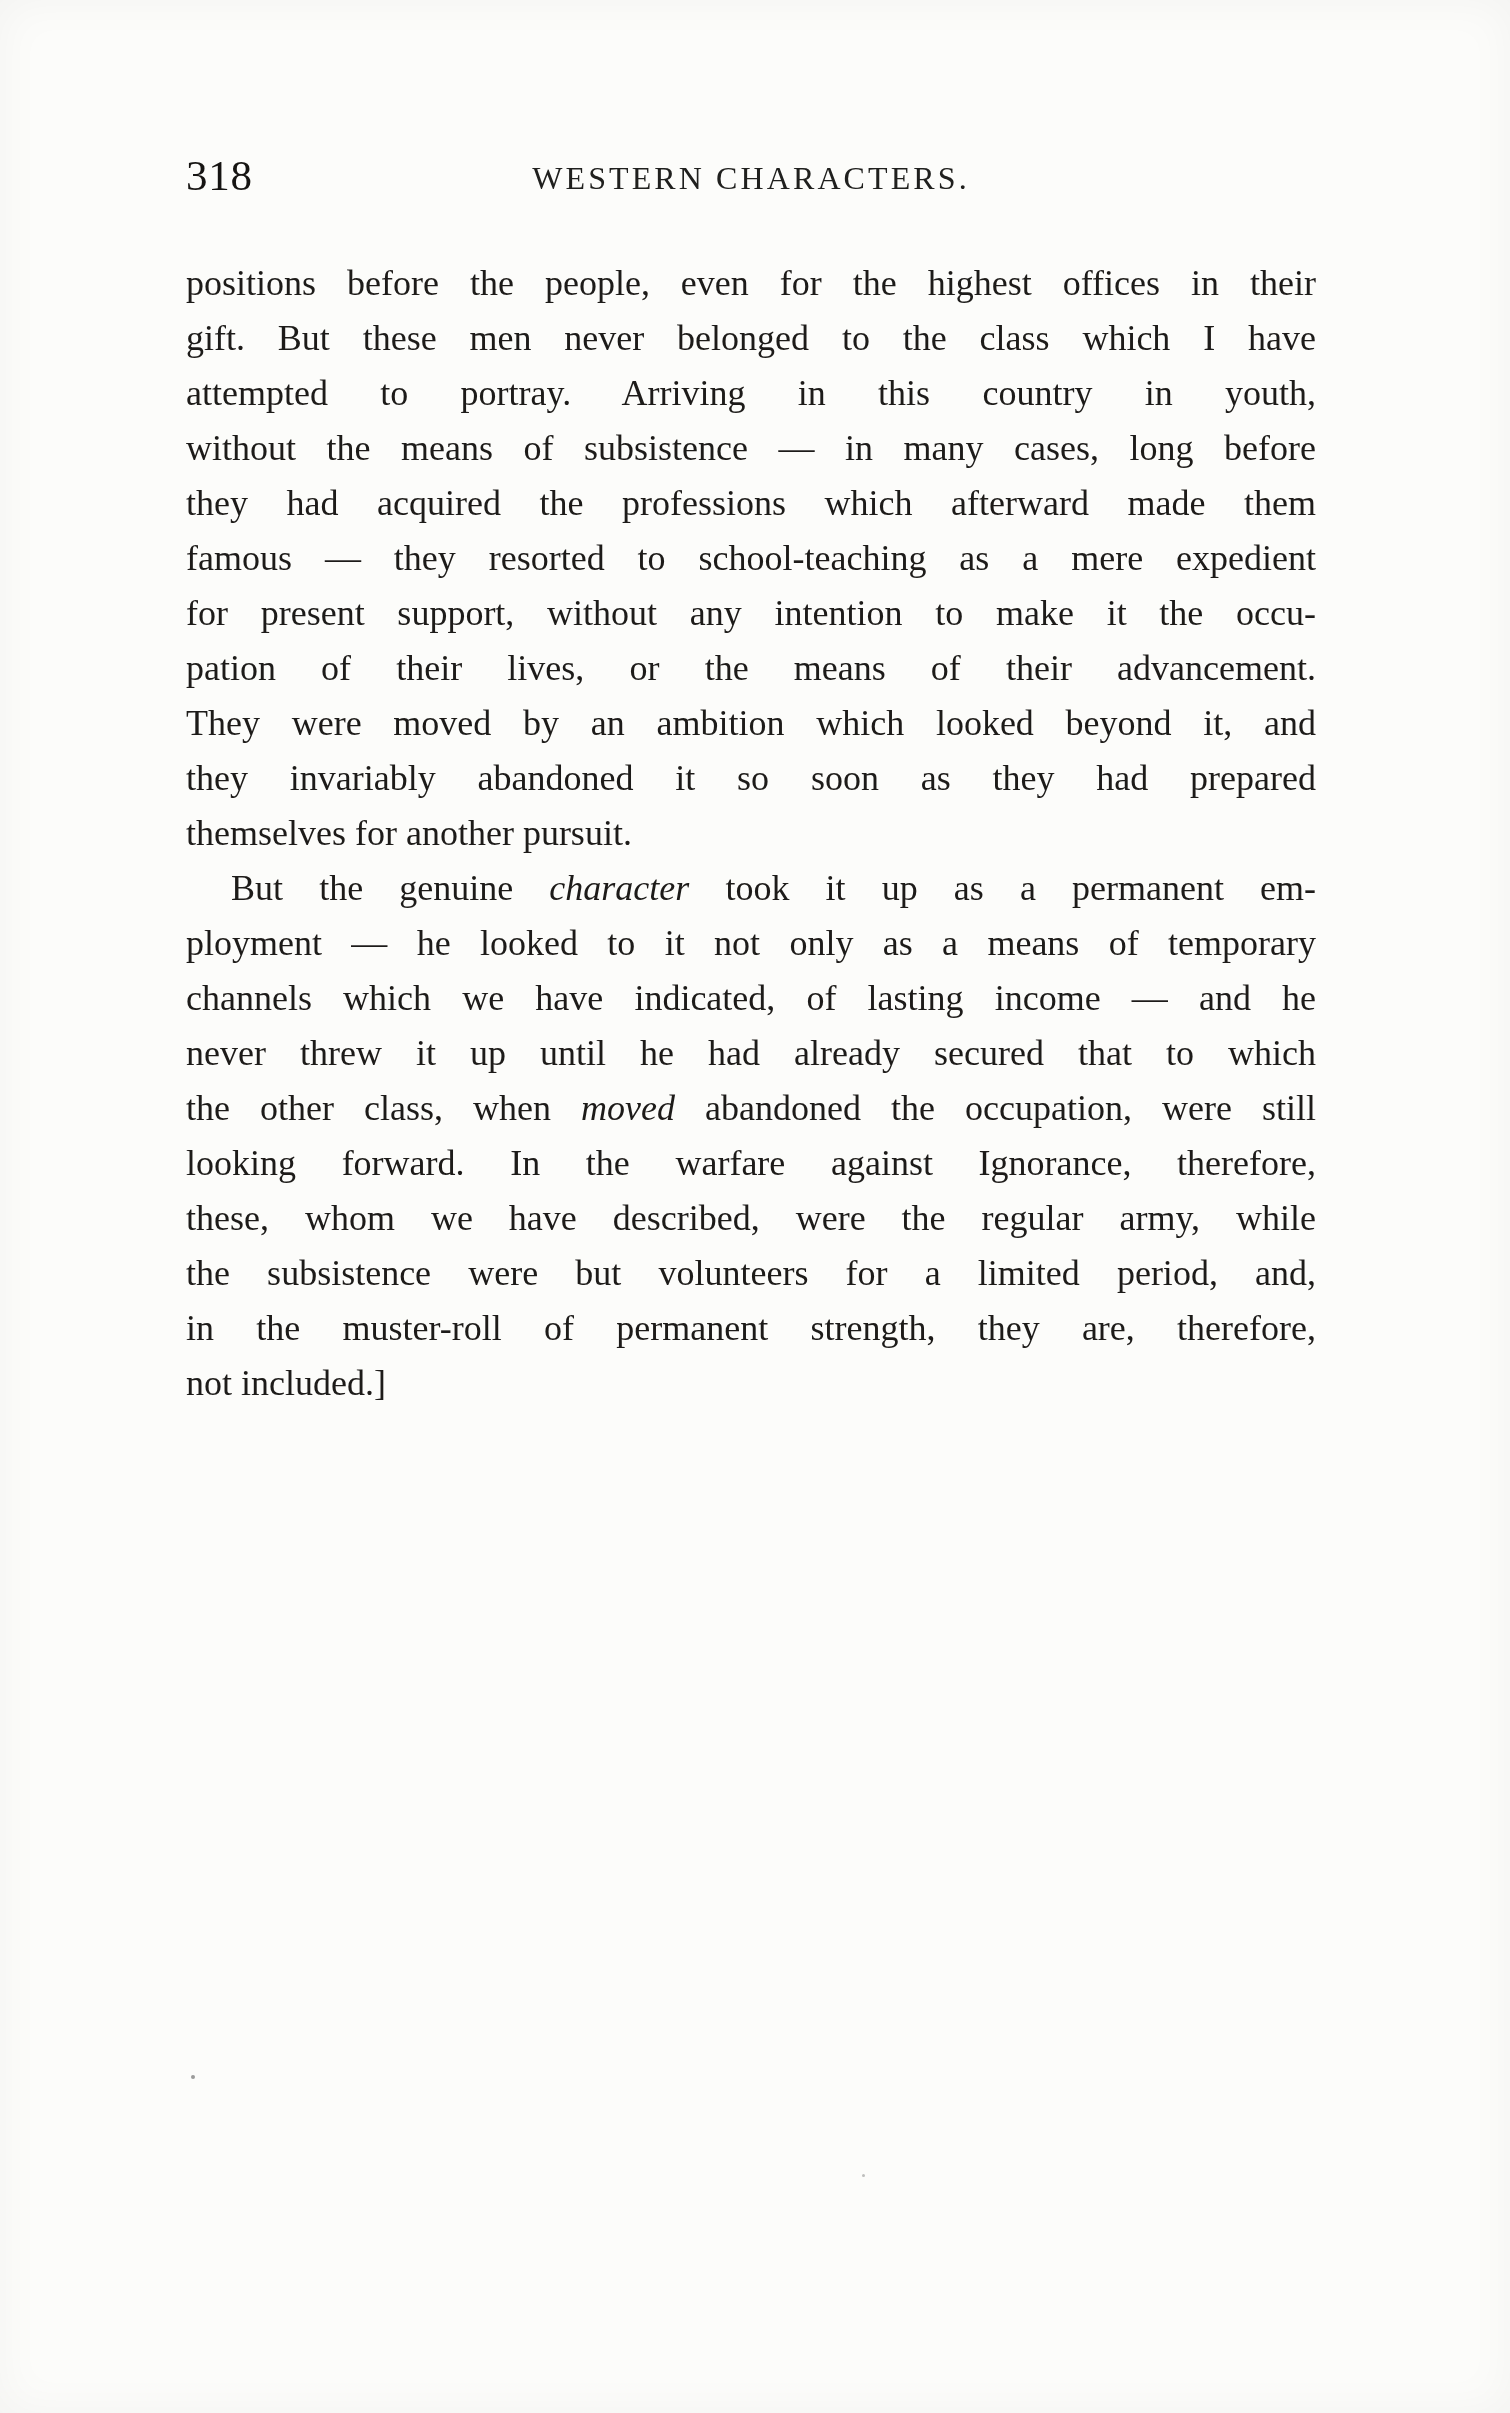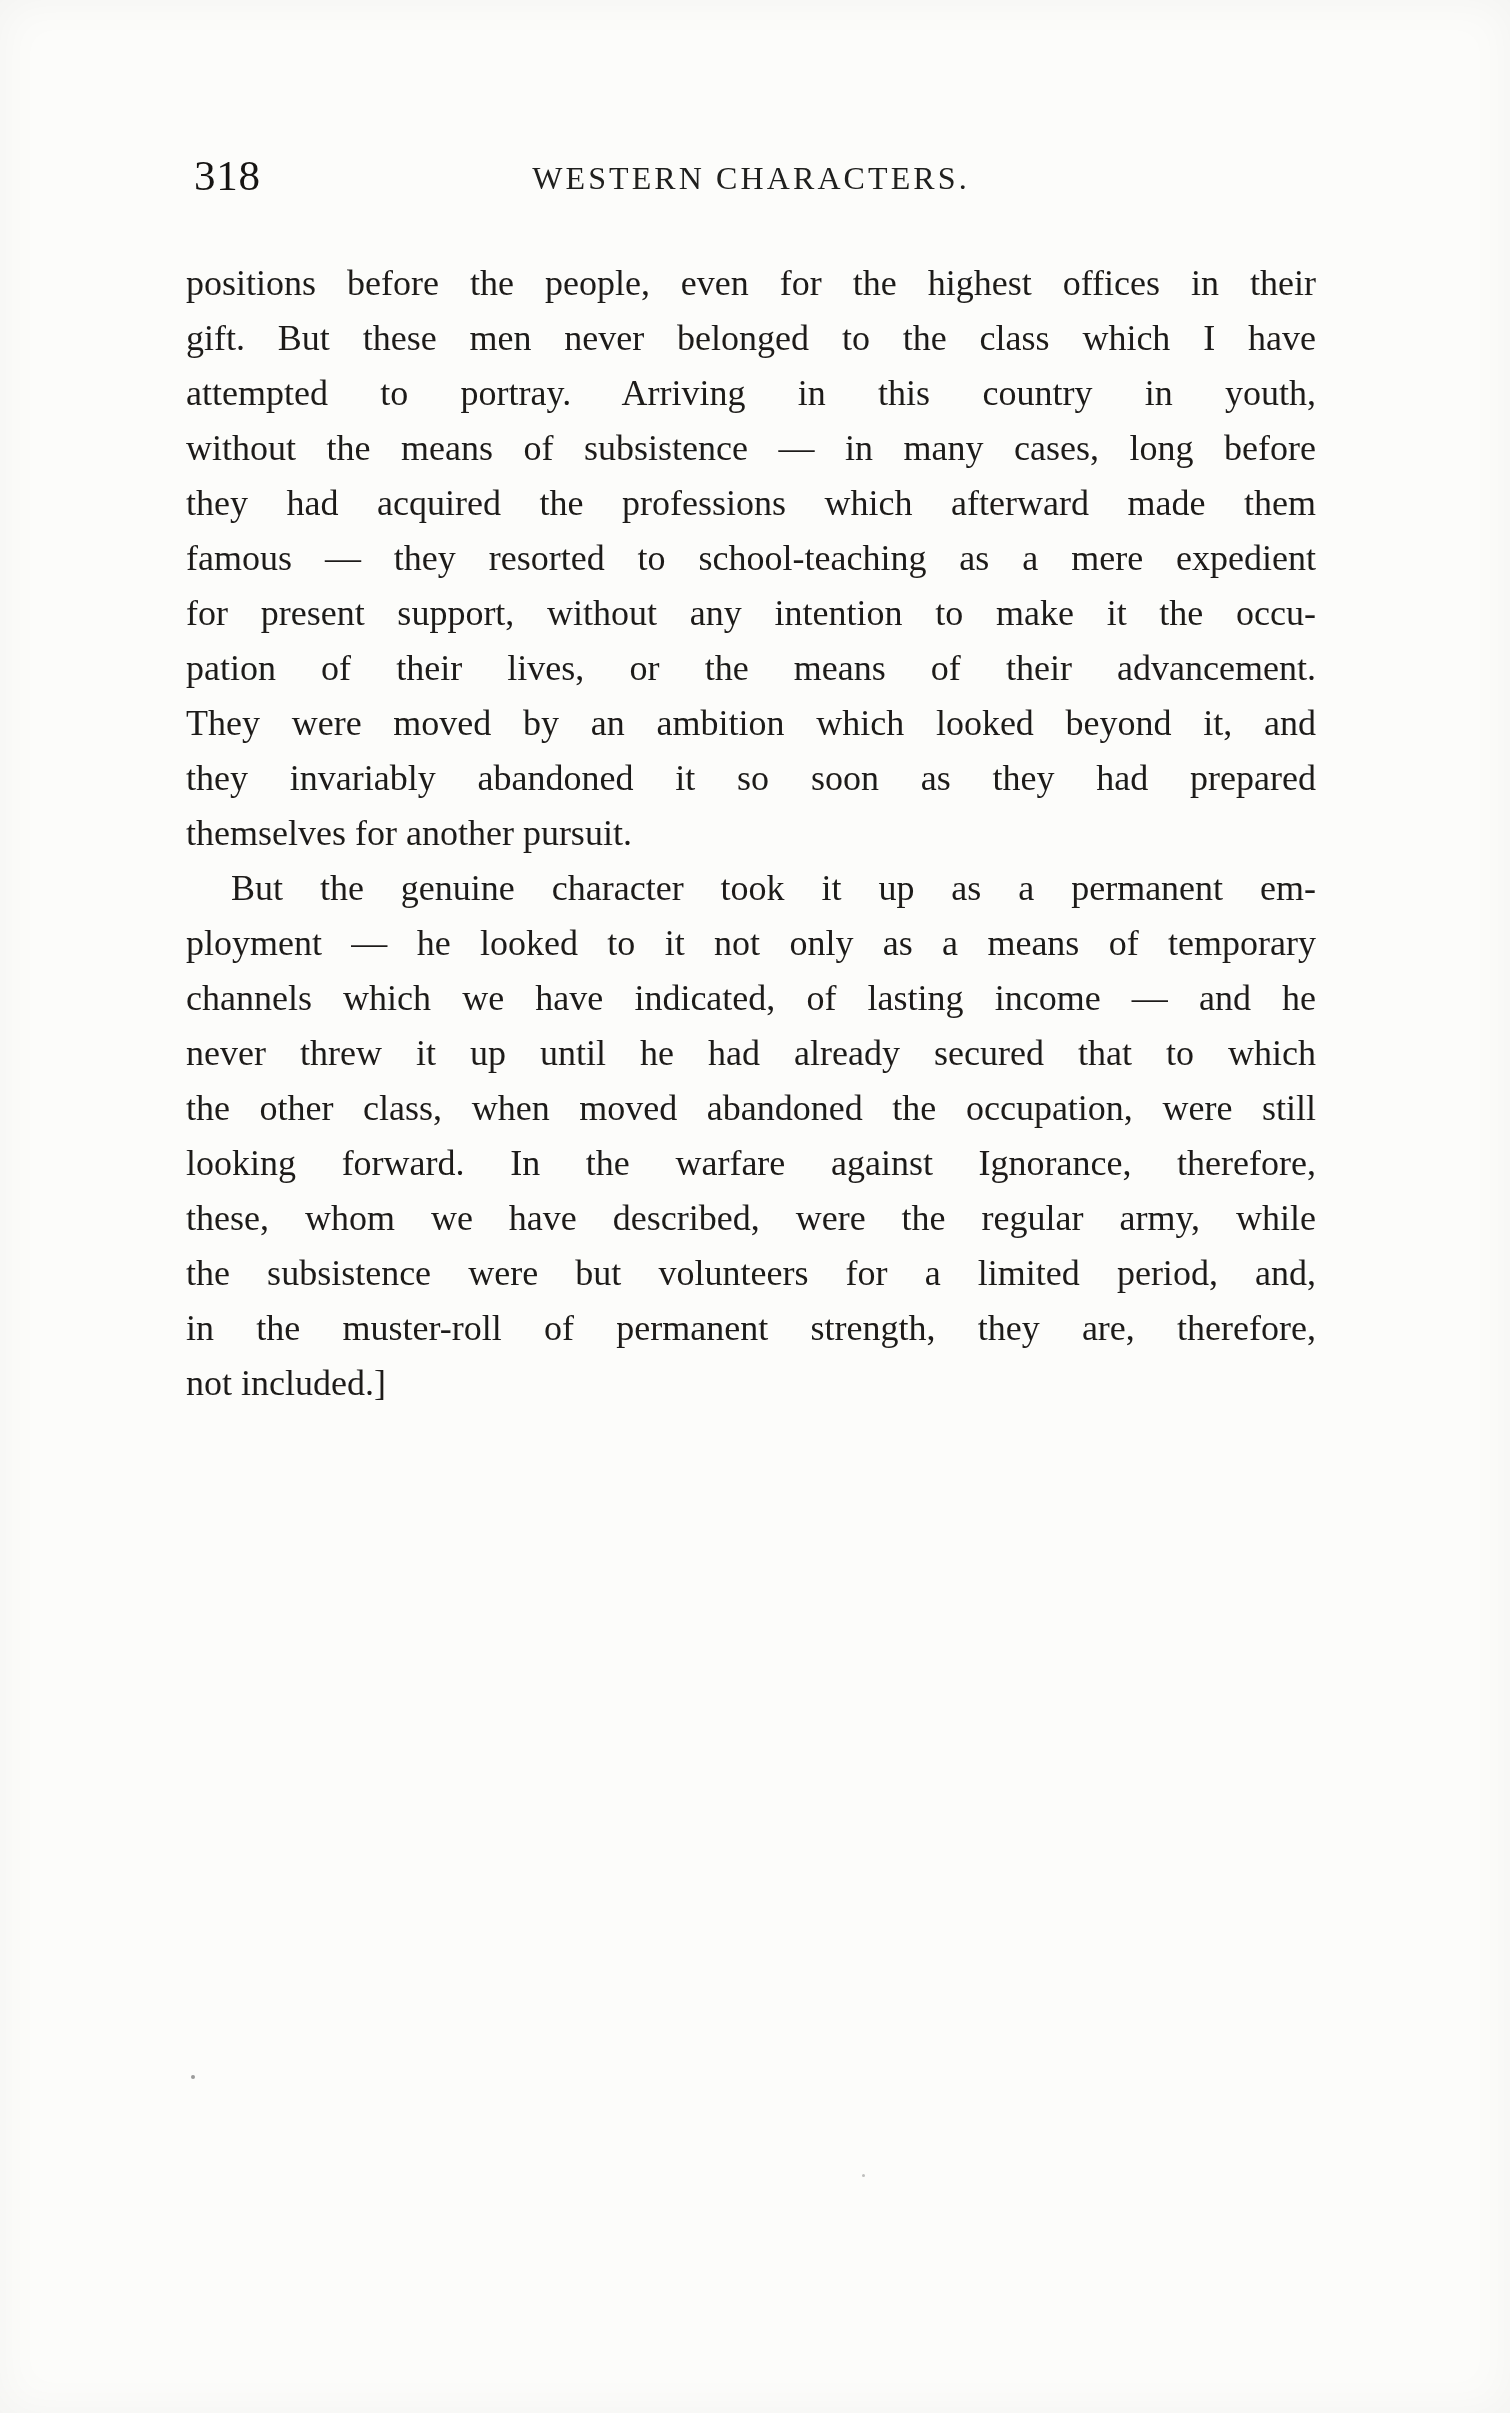--- a/index.html
+++ b/index.html
@@ -20,21 +20,21 @@
   }
   .page-header {
     position: absolute;
     top: 152px;
     left: 186px;
     width: 1130px;
     height: 54px;
   }
   .page-number {
     position: absolute;
-    left: 8px;
+    left: 0;
     top: 0;
     font-size: 43px;
     line-height: 47px;
     letter-spacing: 0.8px;
     color: #161412;
   }
   .running-header {
     position: absolute;
     left: 50%;
     top: 7.8px;
@@ -58,21 +58,21 @@
   .text-line {
     text-align: justify;
     white-space: normal;
   }
   .text-line.justified {
     text-align-last: justify;
   }
   .text-line.indented {
     text-indent: 45px;
   }
-  .italic { }
+  .italic { font-style: italic; }
   
   .speck {
     position: absolute;
     background: #4a4a4a;
     border-radius: 50%;
     width: 3.9px;
     height: 3.9px;
     opacity: 0.55;
   }
 </style>

